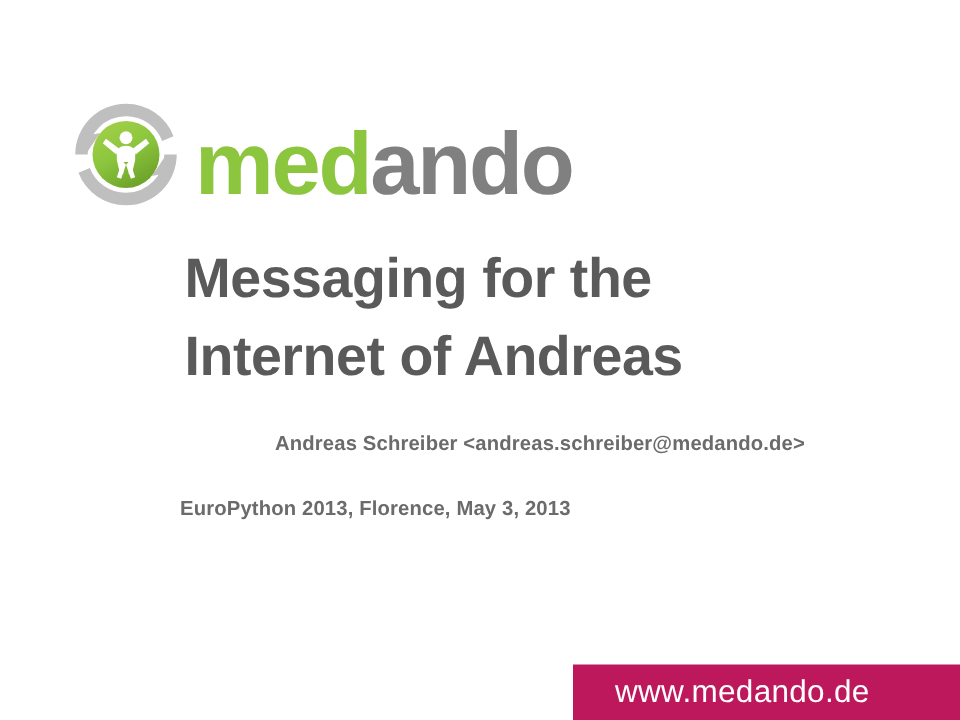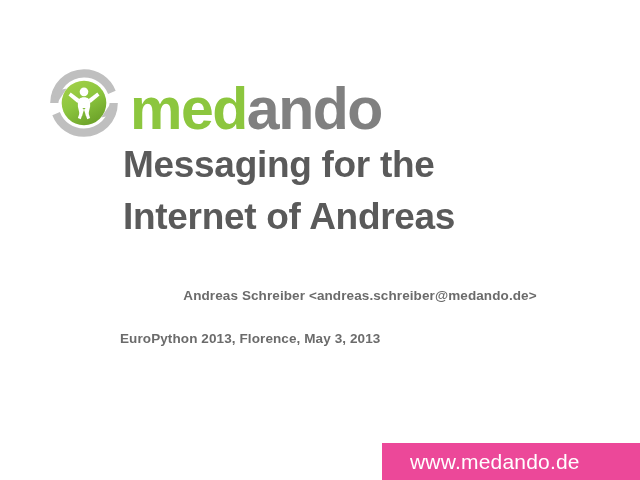--- a/index.html
+++ b/index.html
@@ -47,21 +47,21 @@
     white-space: nowrap;
     font-family: "Liberation Sans", sans-serif;
   }
   .wm-green { color: #8CC63E; }
   .wm-gray  { color: #808080; }
 
   
   .title-block {
     position: absolute;
     left: 123px;
-    top: 139px;
+    top: 160px;
     width: 470px;
   }
   .title-line {
     font-size: 37px;
     font-weight: bold;
     color: #5a5a5a;
     line-height: 52px;
     letter-spacing: -0.3px;
     white-space: nowrap;
     font-family: "Liberation Sans", sans-serif;
@@ -84,21 +84,21 @@
   }
   .meta-line.author { margin-bottom: 28px; text-align: center; }
 
   
   .footer-bar {
     position: absolute;
     left: 382px;
     top: 443px;
     width: 258px;
     height: 37px;
-    background: #ec4899;
+    background: #be185d;
     display: flex;
     align-items: center;
   }
   .footer-url {
     margin-left: 28px;
     color: #ffffff;
     font-size: 21px;
     font-weight: normal;
     letter-spacing: 0.2px;
     white-space: nowrap;

